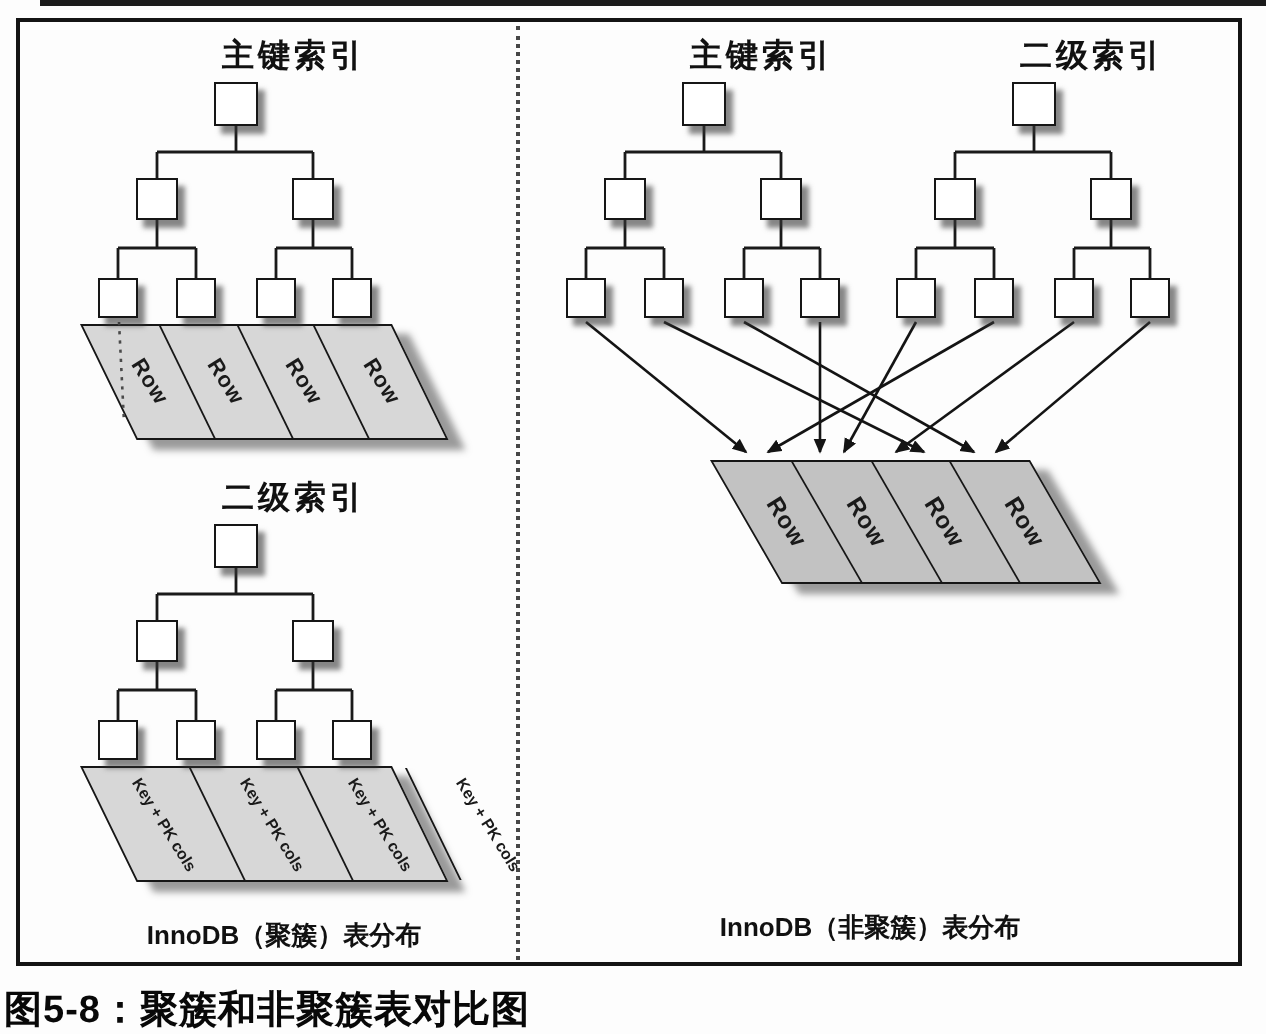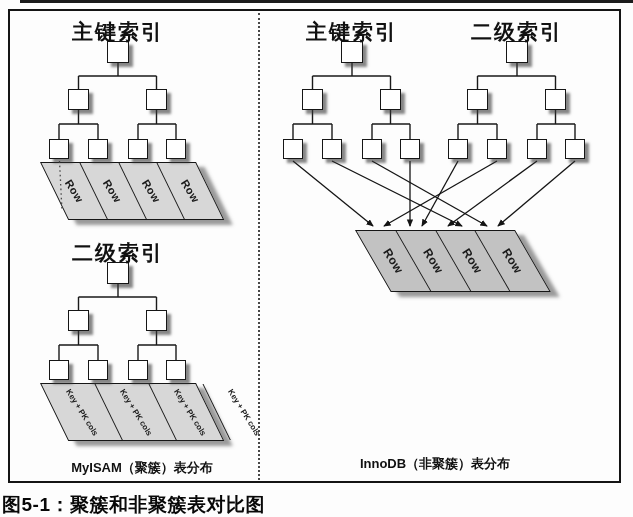--- a/index.html
+++ b/index.html
@@ -21,21 +21,21 @@
   }
   .ptable .cell{flex:1;border-right:1.6px solid #161616;display:flex;align-items:center;justify-content:center;overflow:visible;}
   .ptable .cell:last-child{border-right:none;}
   .ptable .cell span{display:inline-block;white-space:nowrap;font-weight:bold;color:#1a1a1a;}
   #p1,#p2{left:40px;top:162px;width:156px;height:58px;transform:skewX(26deg);background:#d7d7d7;}
   #p2{top:383px;}
   #p1 .cell span{transform:skewX(-26deg) rotate(58deg);font-size:11px;letter-spacing:.5px;}
   #p2 .cell span{transform:skewX(-26deg) rotate(58deg);font-size:8px;}
   #p3{left:355px;top:230px;width:160px;height:62px;transform:skewX(30deg);background:#c2c2c2;}
   #p3 .cell span{transform:skewX(-30deg) rotate(58deg);font-size:12px;letter-spacing:.5px;}
-  .ttl{position:absolute;width:130px;text-align:center;font-weight:bold;font-size:21px;letter-spacing:2px;z-index:5;}
+  .ttl{position:absolute;width:130px;text-align:right;font-weight:bold;font-size:16px;letter-spacing:2px;z-index:5;}
   #t-inno-pk{left:53px;top:18px;}
   #t-inno-sec{left:53px;top:239px;}
   #t-my-pk{left:287px;top:18px;}
   #t-my-sec{left:452px;top:18px;}
   .cap{position:absolute;width:240px;text-align:center;font-weight:bold;font-size:13px;z-index:5;}
   #cap-innodb{left:22px;top:459px;}
   #cap-myisam{left:315px;top:455px;}
   .figcap{position:absolute;left:2px;top:492px;font-weight:bold;font-size:19px;letter-spacing:.5px;color:#080808;z-index:5;}
 </style>
 </head>
@@ -116,23 +116,23 @@
         <line x1="332" y1="161" x2="462" y2="226" marker-end="url(#ah)"></line>
         <line x1="372" y1="161" x2="487" y2="226" marker-end="url(#ah)"></line>
         <line x1="410" y1="161" x2="410" y2="226" marker-end="url(#ah)"></line>
         <line x1="458" y1="161" x2="422" y2="226" marker-end="url(#ah)"></line>
         <line x1="497" y1="161" x2="384" y2="226" marker-end="url(#ah)"></line>
         <line x1="537" y1="161" x2="448" y2="226" marker-end="url(#ah)"></line>
         <line x1="575" y1="161" x2="498" y2="226" marker-end="url(#ah)"></line>
       </g>
   </svg>
 
-  <div class="cap" id="cap-innodb">MyISAM（聚簇）表分布</div>
+  <div class="cap" id="cap-innodb">InnoDB（聚簇）表分布</div>
   <div class="cap" id="cap-myisam">InnoDB（非聚簇）表分布</div>
-  <div class="figcap">图5-1：聚簇和非聚簇表对比图</div>
+  <div class="figcap">图5-8：聚簇和非聚簇表对比图</div>
 
 <div class="node" style="left: 107px; top: 41px; width: 22px; height: 22px;"></div>
     <div class="node" style="left: 68px; top: 89px; width: 21px; height: 21px;"></div>
     <div class="node" style="left: 146px; top: 89px; width: 21px; height: 21px;"></div>
     <div class="node" style="left: 49px; top: 139px; width: 20px; height: 20px;"></div>
     <div class="node" style="left: 88px; top: 139px; width: 20px; height: 20px;"></div>
     <div class="node" style="left: 128px; top: 139px; width: 20px; height: 20px;"></div>
     <div class="node" style="left: 166px; top: 139px; width: 20px; height: 20px;"></div>
     <div class="node" style="left: 107px; top: 262px; width: 22px; height: 22px;"></div>
     <div class="node" style="left: 68px; top: 310px; width: 21px; height: 21px;"></div>

